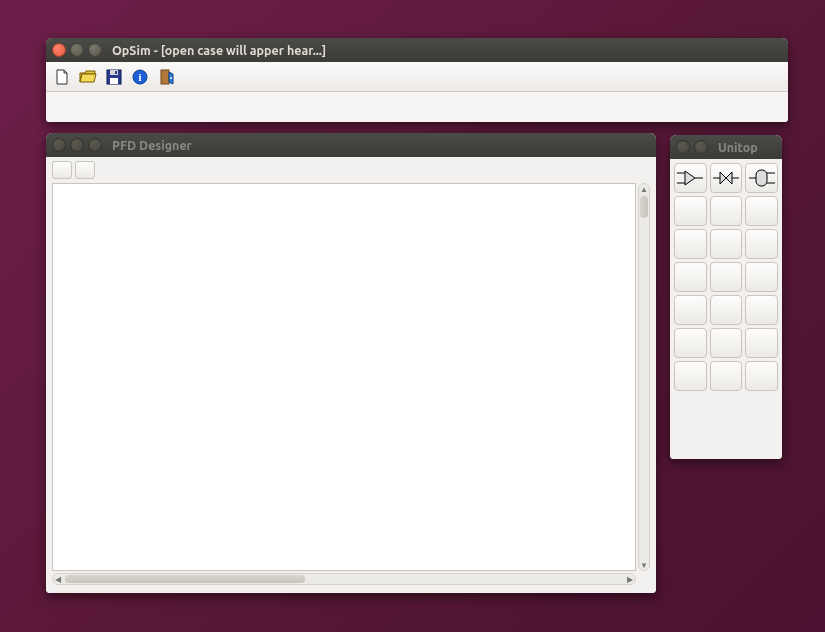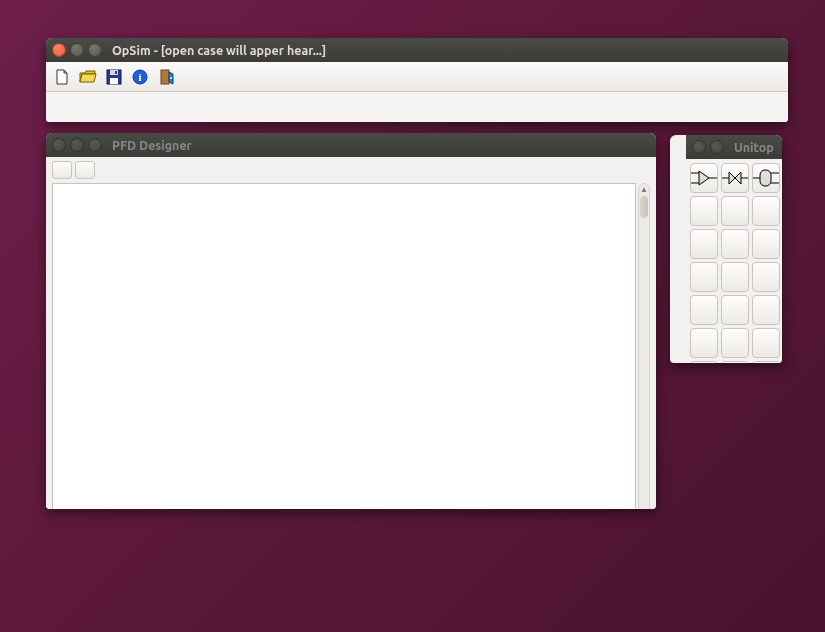--- a/index.html
+++ b/index.html
@@ -64,21 +64,21 @@
   font-size: 13px;
 }
 .window-body {
   background: #f2f1f0;
   height: calc(100% - 24px);
 }
 
 #w-main { left: 46px; top: 38px; width: 742px; height: 84px; }
 #w-main .blank-area { height: 30px; background: #f6f4f2; }
 
-#w-pfd { left: 46px; top: 133px; width: 610px; height: 376px; }
+#w-pfd { left: 46px; top: 133px; width: 610px; height: 460px; }
 .pfd-toolbar {
   padding: 4px 6px;
   display: flex;
   gap: 3px;
   background: #f2f1f0;
 }
 .pfd-tool {
   width: 20px; height: 18px;
   background: linear-gradient(#fdfdfc,#eceae6);
   border: 1px solid #c8c3bc;
@@ -121,21 +121,21 @@
   background: linear-gradient(to bottom,#d9d5ce,#c8c3bc);
   border-radius: 5px;
 }
 .scroll-arrow {
   position: absolute;
   width: 10px; height: 10px;
   display:flex;align-items:center;justify-content:center;
   font-size:8px;color:#777;
 }
 
-#w-unitop { left: 670px; top: 135px; width: 112px; height: 228px; padding-left: 16px; }
+#w-unitop { left: 670px; top: 135px; width: 112px; height: 324px; }
 .palette {
   padding: 4px;
   display: grid;
   grid-template-columns: repeat(3, 1fr);
   gap: 3px;
 }
 .pal-btn {
   height: 30px;
   background: linear-gradient(#fefdfc,#eceae6);
   border: 1px solid #c9c4bd;

